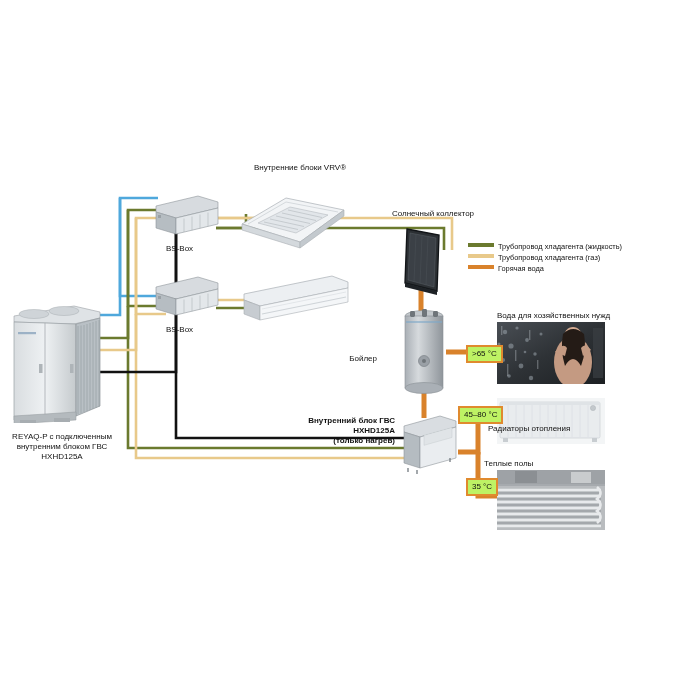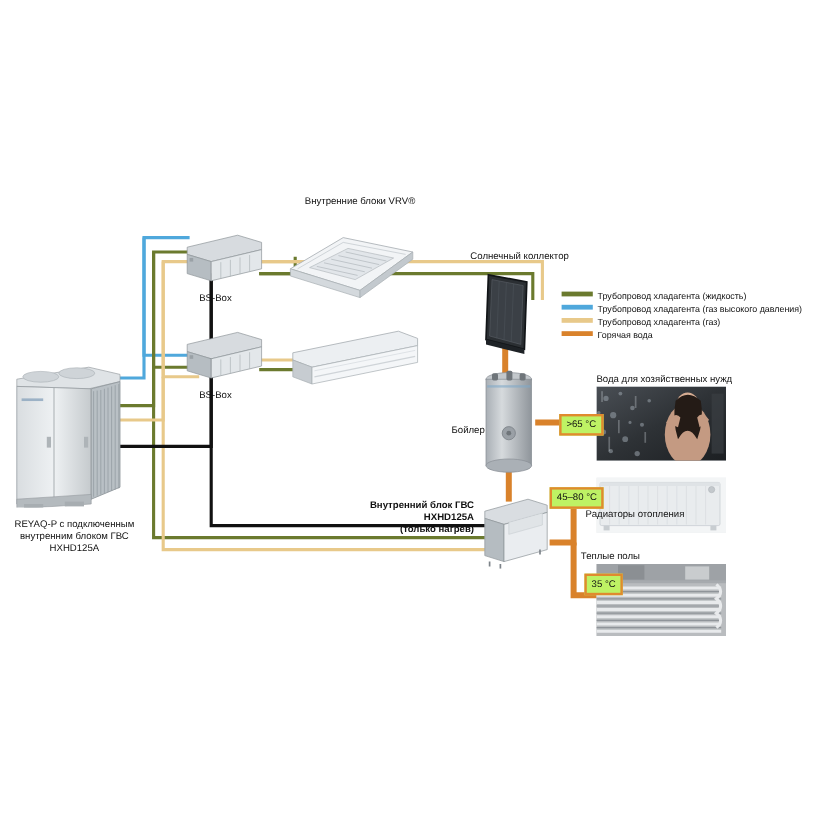--- a/index.html
+++ b/index.html
@@ -282,46 +282,42 @@
 HXHD125A</div>
 
   <div class="lbl c" style="left:238px;top:163px;width:124px;">Внутренние блоки VRV®</div>
 
   <div class="lbl" style="left:166px;top:244px;">BS-Box</div>
 
   <div class="lbl" style="left:166px;top:325px;">BS-Box</div>
 
   <div class="lbl c" style="left:378px;top:209px;width:110px;">Солнечный коллектор</div>
 
-  <div class="lbl r" style="left:352px;top:354px;width:52px;">Бойлер</div>
+  <div class="lbl r" style="left:325px;top:354px;width:52px;">Бойлер</div>
 
   <div class="lbl r" style="left:290px;top:416px;width:105px;font-weight:bold;">Внутренний блок ГВС
 HXHD125A
 (только нагрев)</div>
 
   <div class="lbl" style="left:497px;top:311px;">Вода для хозяйственных нужд</div>
 
   <div class="lbl" style="left:488px;top:387px;margin-top:37px;">Радиаторы отопления</div>
 
   <div class="lbl" style="left:484px;top:459px;">Теплые полы</div>
 
   <div class="badge" style="left:466px;top:345px;">&gt;65 °C</div>
 
   <div class="badge" style="left:458px;top:406px;">45–80 °C</div>
 
-  <div class="badge" style="left:487px;top:478px;">35 °C</div>
+  <div class="badge" style="left:466px;top:478px;">35 °C</div>
 
   <div class="legend" style="left:468px;top:243px;">
     <div class="legend-row">
       <span class="legend-sw" style="background: rgb(107, 122, 46);"></span>
       <span class="legend-tx">Трубопровод хладагента (жидкость)</span>
-    </div>
-    <div class="legend-row">
-      <span class="legend-sw" style="background: rgb(79, 168, 220);"></span>
-      <span class="legend-tx">Трубопровод хладагента (газ высокого давления)</span>
     </div>
     <div class="legend-row">
       <span class="legend-sw" style="background: rgb(232, 201, 138);"></span>
       <span class="legend-tx">Трубопровод хладагента (газ)</span>
     </div>
     <div class="legend-row">
       <span class="legend-sw" style="background: rgb(217, 130, 43);"></span>
       <span class="legend-tx">Горячая вода</span>
     </div>
   </div>

